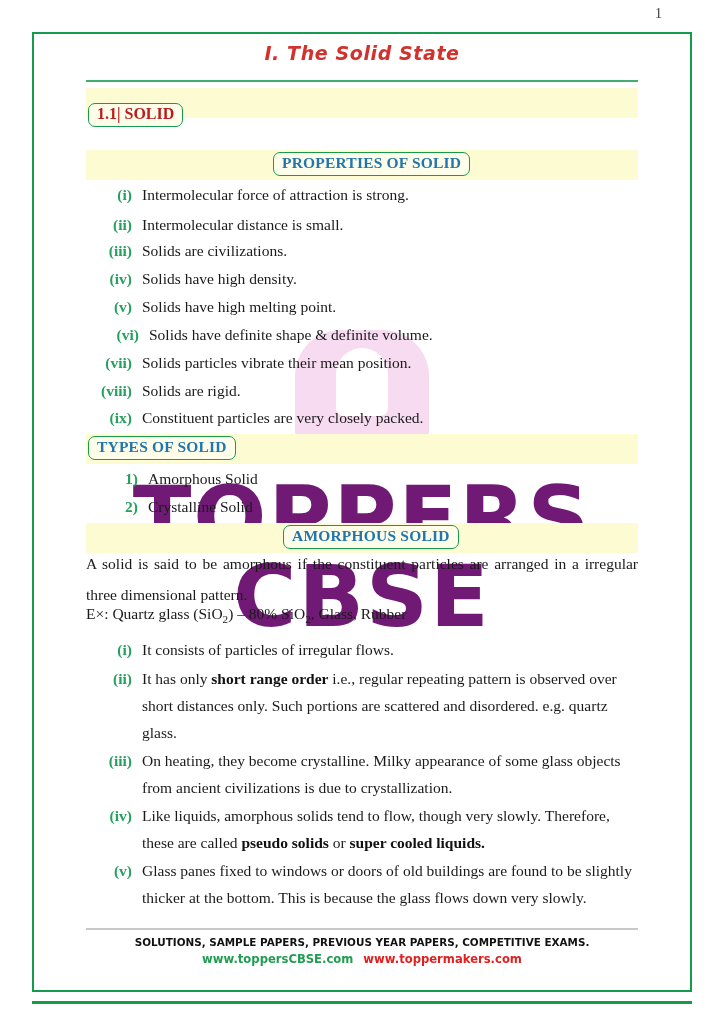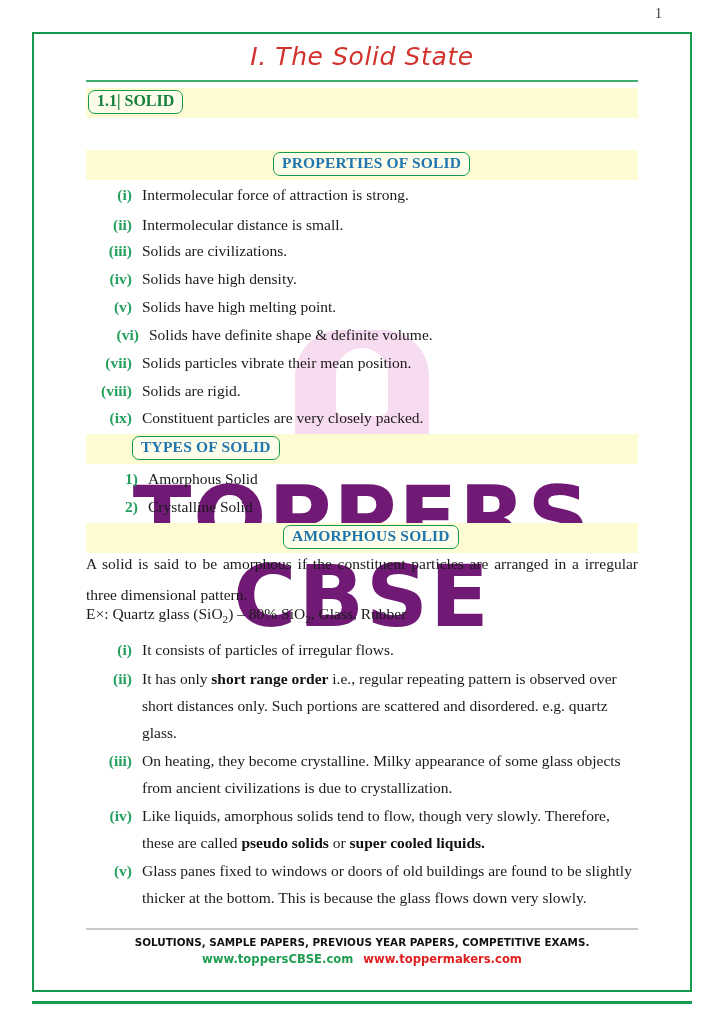--- a/index.html
+++ b/index.html
@@ -121,22 +121,22 @@
   }
   .doc-title {
     position: absolute;
     left: 0;
     right: 0;
     top: 0;
     text-align: center;
     color: #d2322d;
     font-family: "DejaVu Sans", sans-serif;
     font-style: italic;
-    font-weight: 400;
-    font-size: 25px;
+    font-weight: 700;
+    font-size: 19px;
     letter-spacing: 0.6px;
   }
   .page-no {
     position: absolute;
     right: 62px;
     top: 6px;
     color: #3b3b3b;
     font-family: "Liberation Serif", serif;
     font-size: 14px;
   }
@@ -162,21 +162,21 @@
     position: absolute;
     border: 1.6px solid #169b4e;
     border-radius: 7px;
     background: #fdfdea;
     padding: 1px 8px 3px 8px;
     font-family: "Liberation Serif", serif;
     font-weight: 700;
     white-space: nowrap;
     box-sizing: border-box;
   }
-  .chip.red  { color: #15803d; font-size: 16px; }
+  .chip.red  { color: #b91c1c; font-size: 16px; margin-top: 13px; }
   .chip.blue { color: #2176ae; font-size: 15.5px; letter-spacing: 0.2px; }
 
   
   .para {
     position: absolute;
     font-family: "Liberation Serif", serif;
     font-size: 15.5px;
     color: #1a1a1a;
   }
   .para.bold { font-weight: 700; }
@@ -309,21 +309,21 @@
     <div class="li" style="left:86px;top:379px;width:552px;">
       <span class="marker">(viii)</span>
       <span class="txt">Solids are rigid.</span>
     </div>
     <div class="li" style="left:86px;top:406px;width:552px;">
       <span class="marker">(ix)</span>
       <span class="txt">Constituent particles are very closely packed.</span>
     </div>
 
     <div class="band" style="top:434px;height:30px;"></div>
-    <div class="chip blue" style="left:88px;top:436px;margin-left:44px;">TYPES OF SOLID</div>
+    <div class="chip blue" style="left:88px;top:436px;">TYPES OF SOLID</div>
 
     <div class="li num" style="left:116px;top:467px;width:400px;">
       <span class="marker">1)</span>
       <span class="txt">Amorphous Solid</span>
     </div>
     <div class="li num" style="left:116px;top:495px;width:400px;">
       <span class="marker">2)</span>
       <span class="txt">Crystalline Solid</span>
     </div>
 

